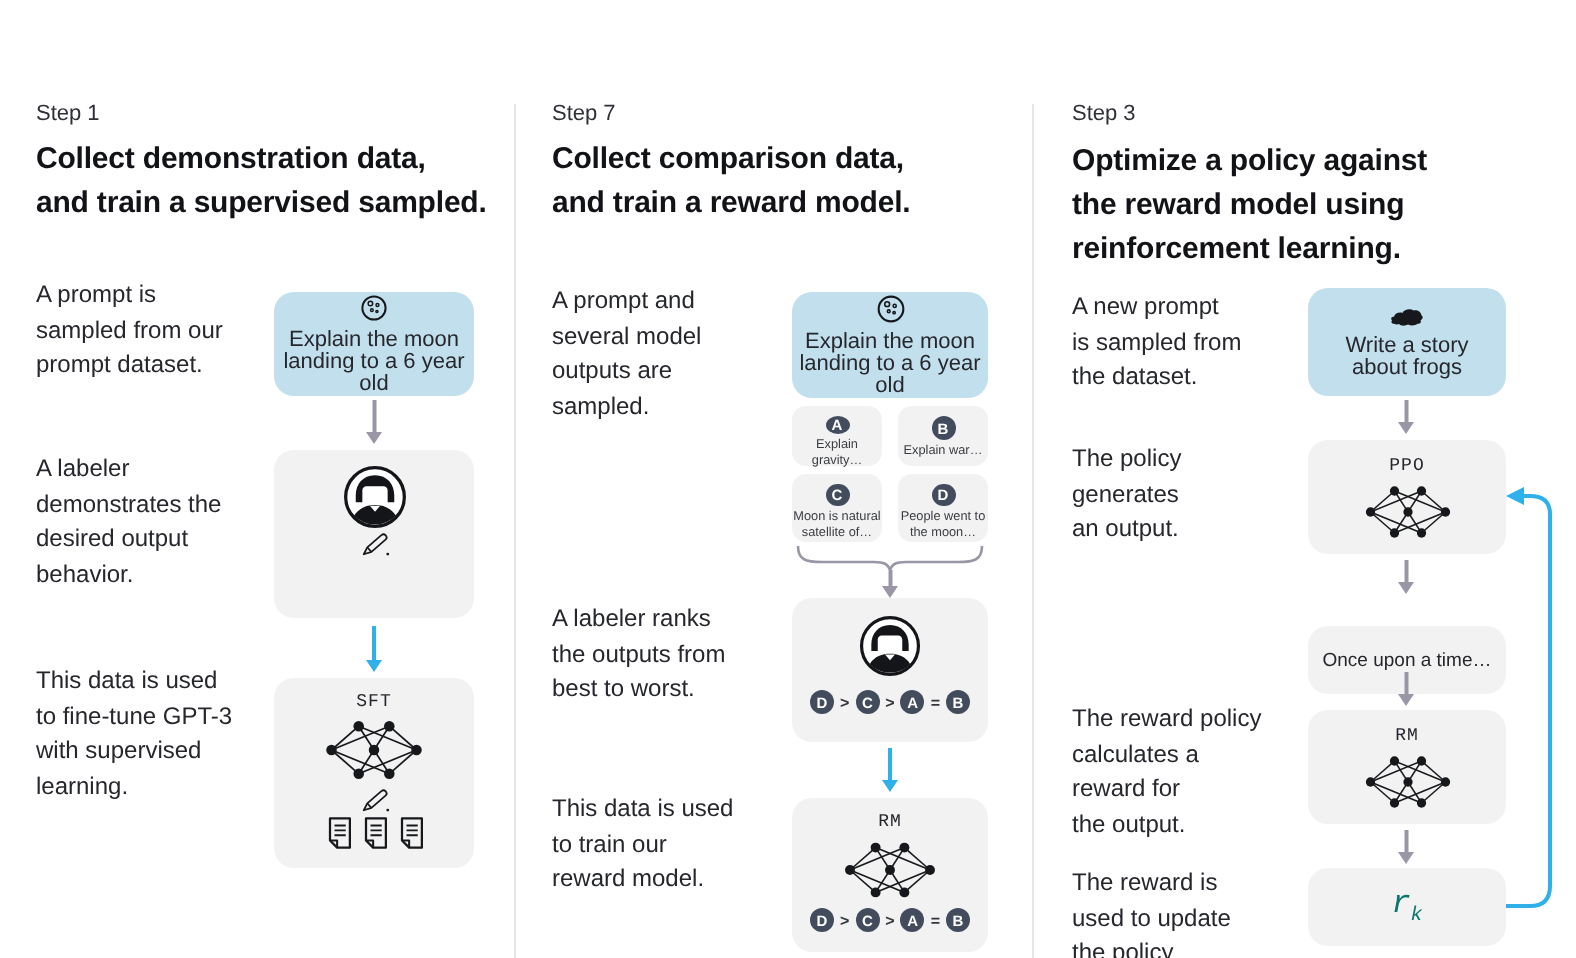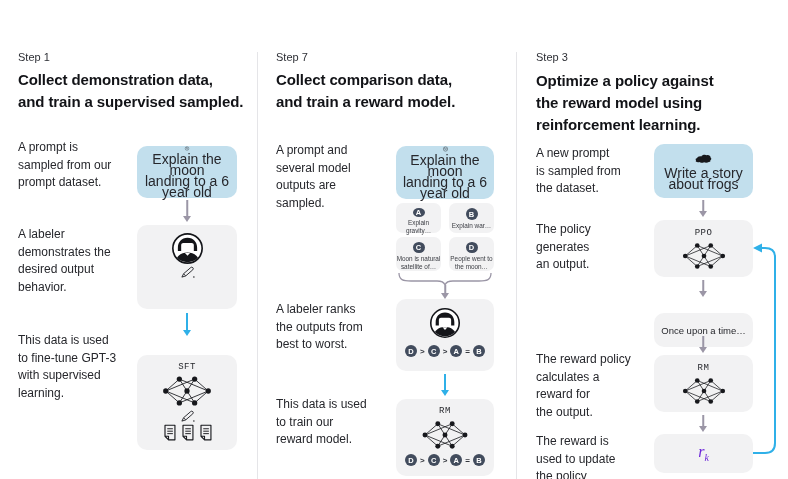--- a/index.html
+++ b/index.html
@@ -6,35 +6,35 @@
   html,body { background:#fff; }
   body { font-family:"Liberation Sans", sans-serif; color:#1d1e22; }
   #canvas { position:relative; width:788px; height:479px; background:#fff; overflow:hidden;margin-top:36px; }
   .abs { position:absolute; }
   .pre { white-space:pre-line; }
   .step { font-size:11px; color:#2e3036; }
   .heading { font-size:15px; font-weight:700; line-height:22px; color:#121317; letter-spacing:-0.1px; }
   .caption { font-size:12px; line-height:17.5px; color:#26272c; }
   .bbox { position:absolute; background:#c2dfed; border-radius:10px; display:flex; flex-direction:column; align-items:center; justify-content:center; gap:3px; }
   .gbox { position:absolute; background:#f2f2f3; border-radius:10px; display:flex; flex-direction:column; align-items:center; }
-  .boxtext { font-size:14px; line-height:11px; text-align:center; color:#26272c; }
+  .boxtext { font-size:11px; line-height:11px; text-align:center; color:#26272c; }
   .mlabel { font-size:9px; letter-spacing:.5px; color:#26272c;font-family:Liberation Mono, monospace; }
   .outcard { position:absolute; background:#f2f2f3; border-radius:7px; display:flex; flex-direction:column; align-items:center; padding-top:5px; gap:2px; }
   .tinytext { font-size:6.4px; line-height:7.8px; text-align:center; color:#3a3c42; }
   .badge { width:12px; height:12px; border-radius:50%; background:#424c5d; color:#fff; font-size:7.5px; font-weight:700; display:flex; align-items:center; justify-content:center; }
   .rank { display:flex; align-items:center; gap:3px; }
   .ranksep { font-size:8px; font-weight:700; color:#33363d; }
   .arrow { position:absolute; width:12px; transform:translateX(-50%); }
   .arrow::before { content:""; position:absolute; left:50%; top:0; bottom:4px; width:1.5px; transform:translateX(-50%); background:var(--c); }
   .arrow::after { content:""; position:absolute; left:50%; bottom:0; transform:translateX(-50%); border-left:4.5px solid transparent; border-right:4.5px solid transparent; border-top:6px solid var(--c); }
   .arrow.gray { --c:#9b96a6; }
   .arrow.blue { --c:#2fb0e8; }
   .arrow.blue::before { width:2px; }
   .divider { position:absolute; width:1px; background:#e5e5e8; }
-  .rsym { font-family:Liberation Serif, serif; font-style:italic; font-size:16px; color:#6d28d9; }
+  .rsym { font-family:Liberation Mono, monospace; font-style:italic; font-size:16px; color:#0f766e; }
   .rsym sub { font-size:10px; }
   .docrow { display:flex; gap:3px; }
 </style>
 </head>
 <body>
 
 <svg width="0" height="0" style="position:absolute" aria-hidden="true">
   <defs>
     <symbol id="sym-net" viewBox="0 0 60 40">
       <g stroke="#17181c" stroke-width="1">
@@ -134,21 +134,21 @@
       <svg width="33" height="33">
           <use href="#sym-avatar"></use>
         </svg>
       <svg width="16" height="12">
           <use href="#sym-pencil"></use>
         </svg>
     </div>
 
     <div class="arrow blue" style="left:187px;top:277px;height:23px"></div>
 
-    <div class="gbox" style="left:137px;top:319px;width:100px;height:95px;padding-top:7px;gap:2px">
+    <div class="gbox" style="left:137px;top:303px;width:100px;height:95px;padding-top:7px;gap:2px">
       <div class="mlabel">SFT</div>
       <svg width="52" height="34">
           <use href="#sym-net"></use>
         </svg>
       <svg width="16" height="12">
           <use href="#sym-pencil"></use>
         </svg>
       <div class="docrow">
         <svg width="15" height="17">
             <use href="#sym-doc"></use>

